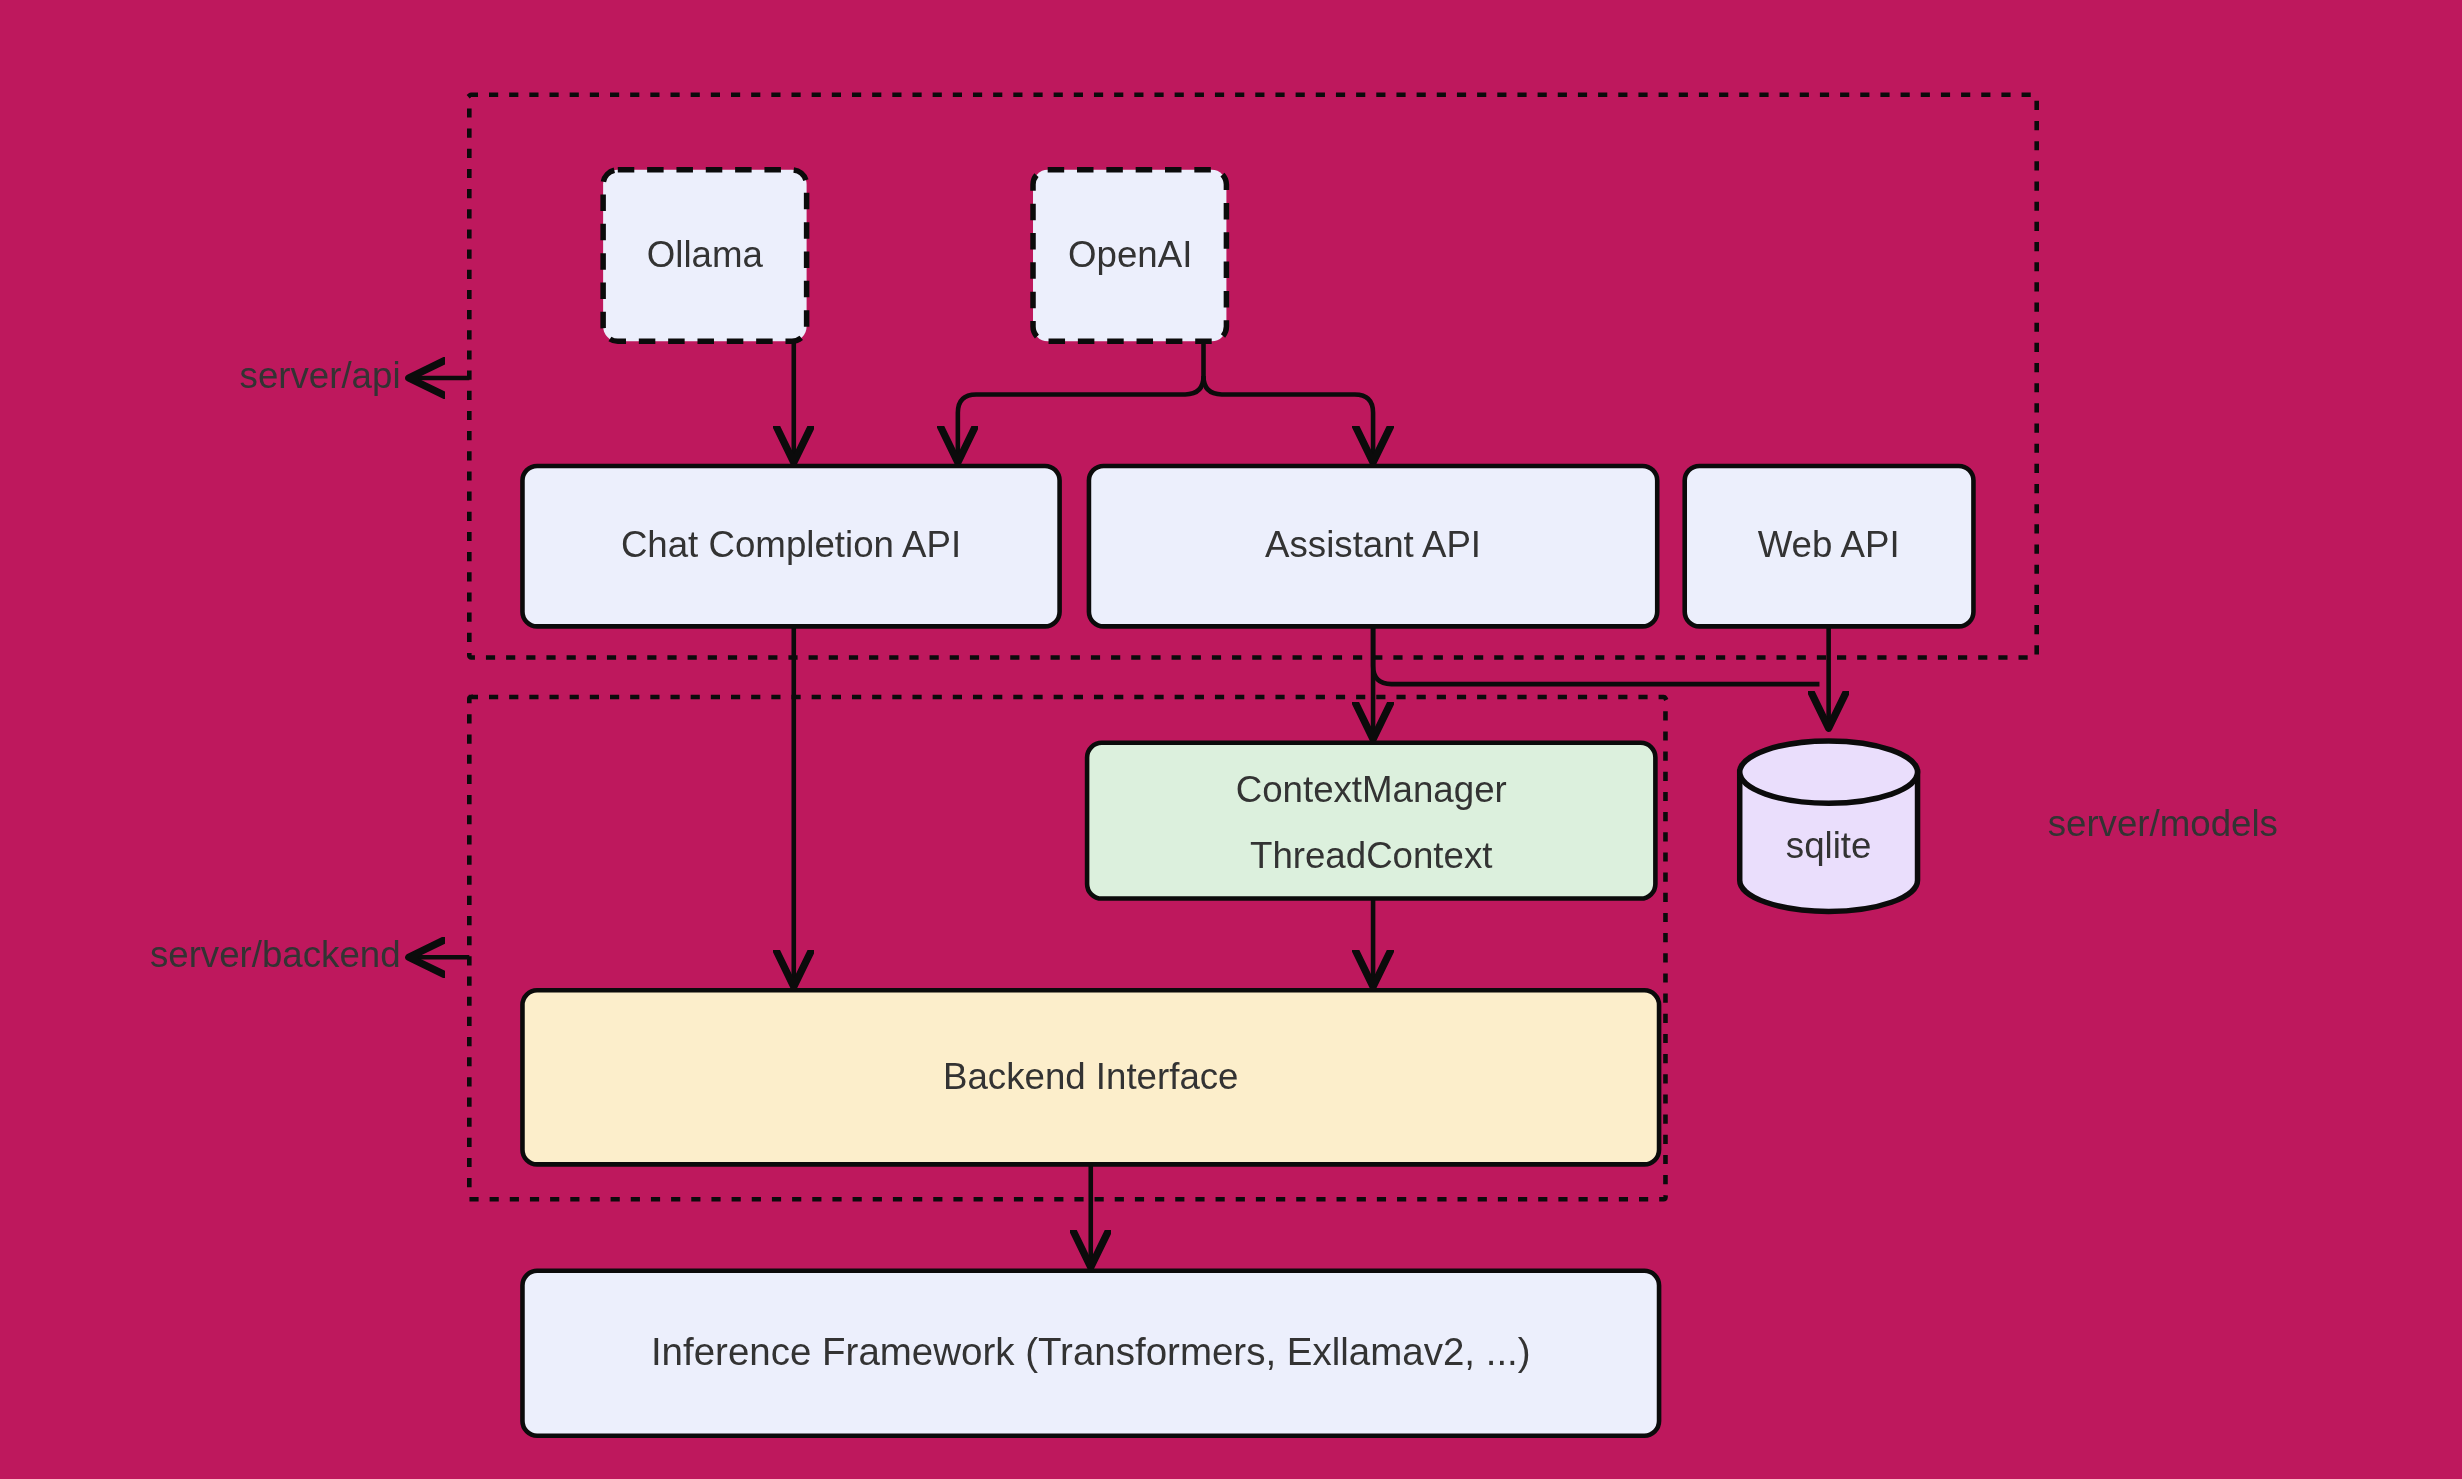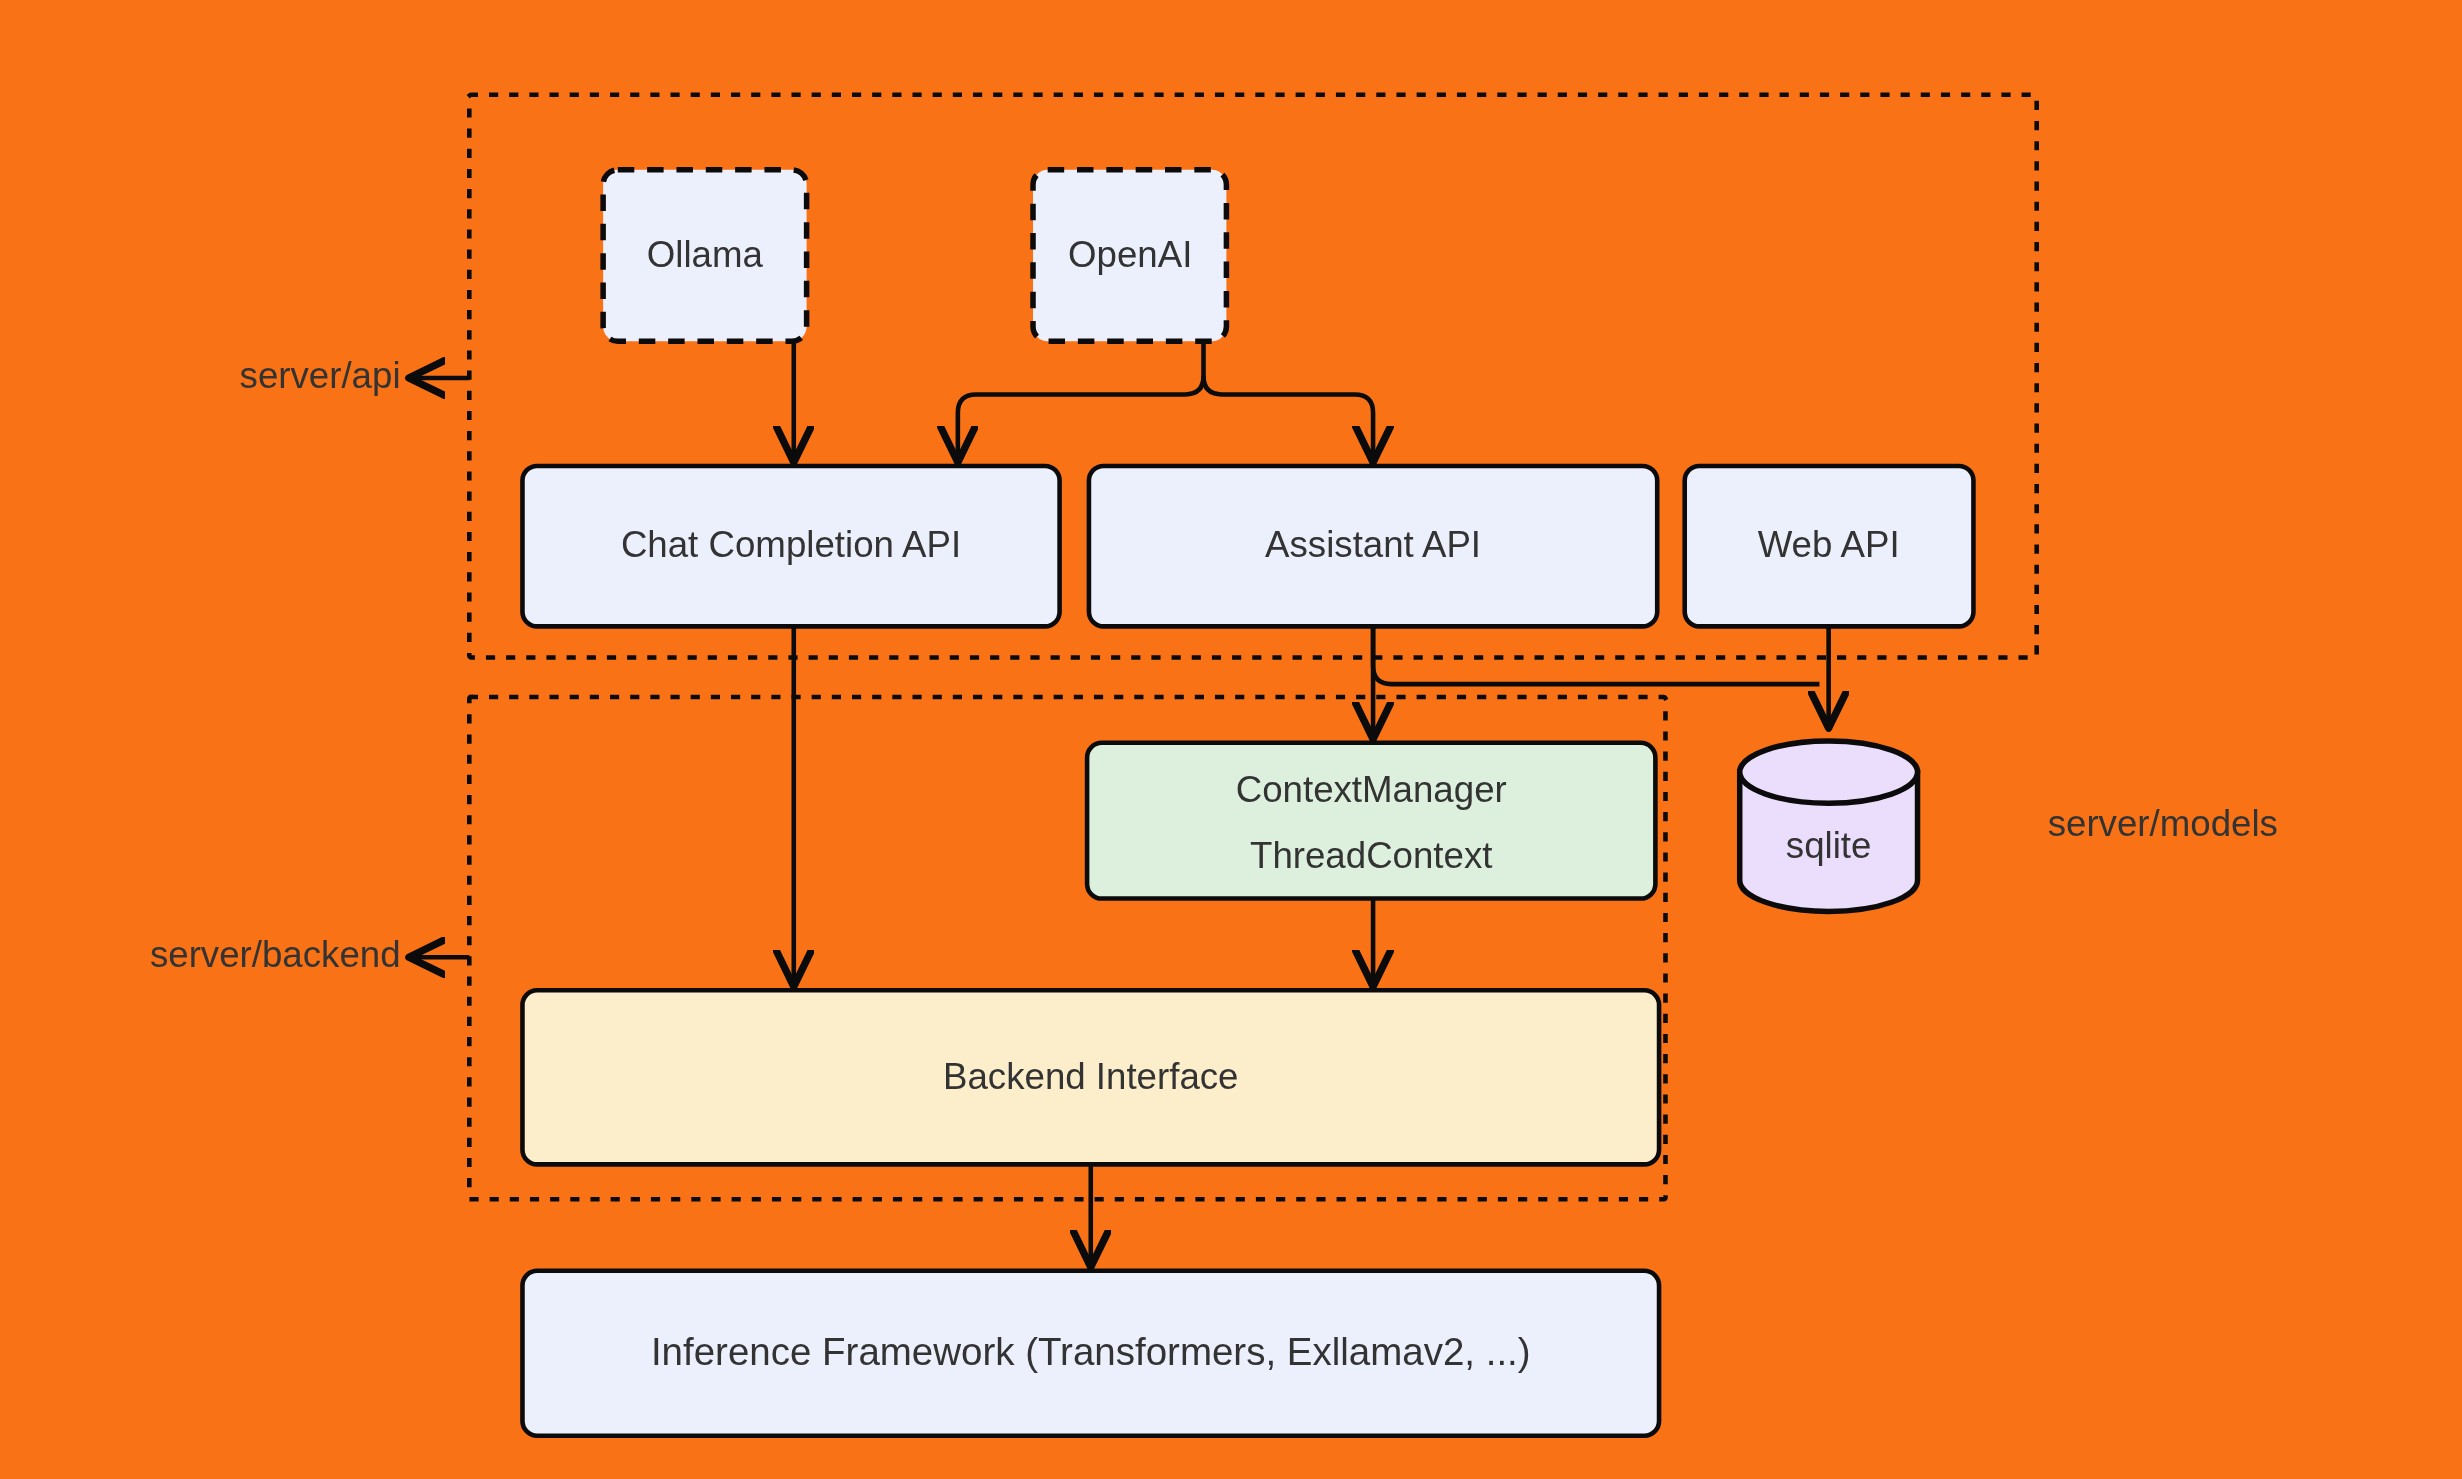--- a/index.html
+++ b/index.html
@@ -10,21 +10,21 @@
   body {
     width: 2462px;
     height: 1480px;
     font-family: "Liberation Sans", sans-serif;
     overflow: hidden;
   }
   #diagram-root {
     position: relative;
     width: 2462px;
     height: 1480px;
-    background: #f97316;
+    background: #be185d;
   }
   svg#diagram-svg {
     display: block;
     width: 2462px;
     height: 1480px;
   }
   .node-label {
     font-family: "Liberation Sans", sans-serif;
     font-size: 40px;
     fill: #333333;

